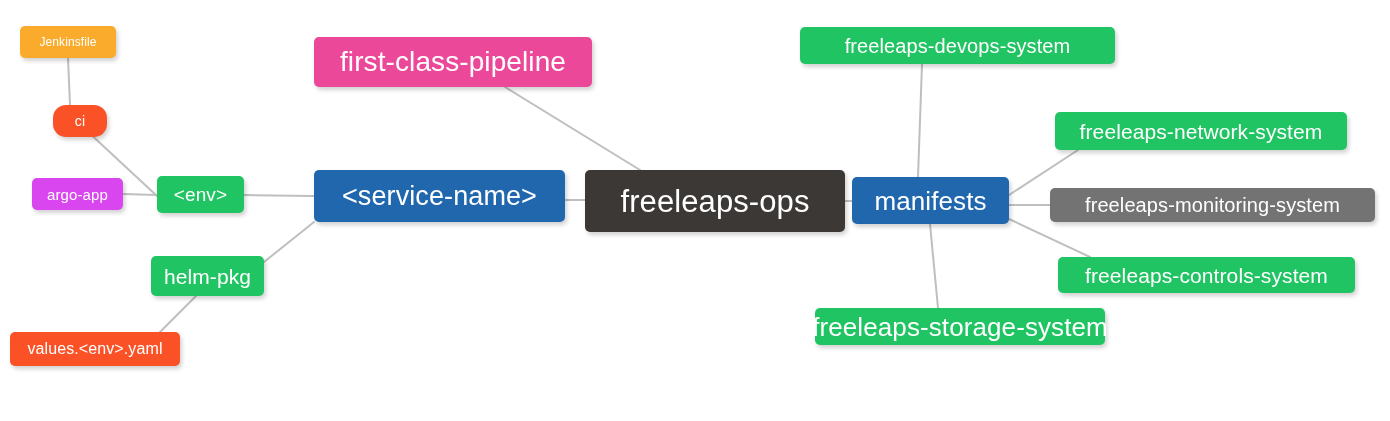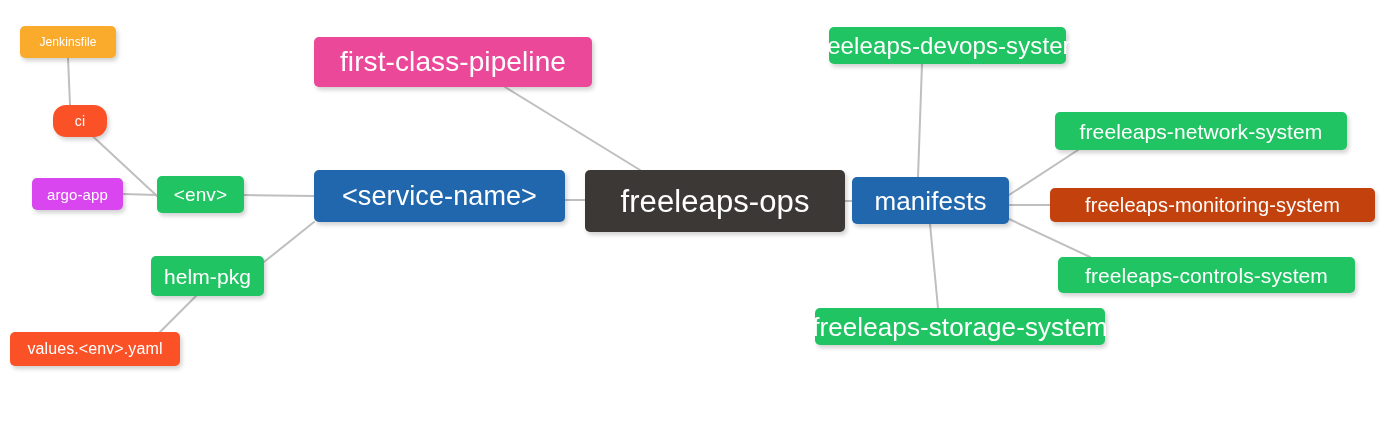--- a/index.html
+++ b/index.html
@@ -90,27 +90,27 @@
       </div>
       <div class="node" style="left: 314px; top: 170px; width: 251px; height: 52px; background: rgb(33, 103, 174); color: rgb(255, 255, 255); font-size: 27px;">
         <span class="node-label">&lt;service-name&gt;</span>
       </div>
       <div class="node" style="left: 585px; top: 170px; width: 260px; height: 62px; background: rgb(60, 56, 54); color: rgb(255, 255, 255); font-size: 31px;">
         <span class="node-label">freeleaps-ops</span>
       </div>
       <div class="node" style="left: 852px; top: 177px; width: 157px; height: 47px; background: rgb(33, 103, 174); color: rgb(255, 255, 255); font-size: 26px;">
         <span class="node-label">manifests</span>
       </div>
-      <div class="node" style="left: 800px; top: 27px; width: 237px; height: 37px; background: rgb(33, 196, 99); color: rgb(255, 255, 255); font-size: 24px; margin-left: 29px;">
+      <div class="node" style="left: 800px; top: 27px; width: 315px; height: 37px; background: rgb(33, 196, 99); color: rgb(255, 255, 255); font-size: 20px;">
         <span class="node-label">freeleaps-devops-system</span>
       </div>
       <div class="node" style="left: 1055px; top: 112px; width: 292px; height: 38px; background: rgb(33, 196, 99); color: rgb(255, 255, 255); font-size: 21px;">
         <span class="node-label">freeleaps-network-system</span>
       </div>
-      <div class="node" style="left: 1050px; top: 188px; width: 325px; height: 34px; background: #c2410c; color: rgb(255, 255, 255); font-size: 20px;">
+      <div class="node" style="left: 1050px; top: 188px; width: 325px; height: 34px; background: #737373; color: rgb(255, 255, 255); font-size: 20px;">
         <span class="node-label">freeleaps-monitoring-system</span>
       </div>
       <div class="node" style="left: 1058px; top: 257px; width: 297px; height: 36px; background: rgb(33, 196, 99); color: rgb(255, 255, 255); font-size: 21px;">
         <span class="node-label">freeleaps-controls-system</span>
       </div>
       <div class="node" style="left: 815px; top: 308px; width: 290px; height: 37px; background: rgb(33, 196, 99); color: rgb(255, 255, 255); font-size: 26px;">
         <span class="node-label">freeleaps-storage-system</span>
       </div>
     </div>
 </div>

